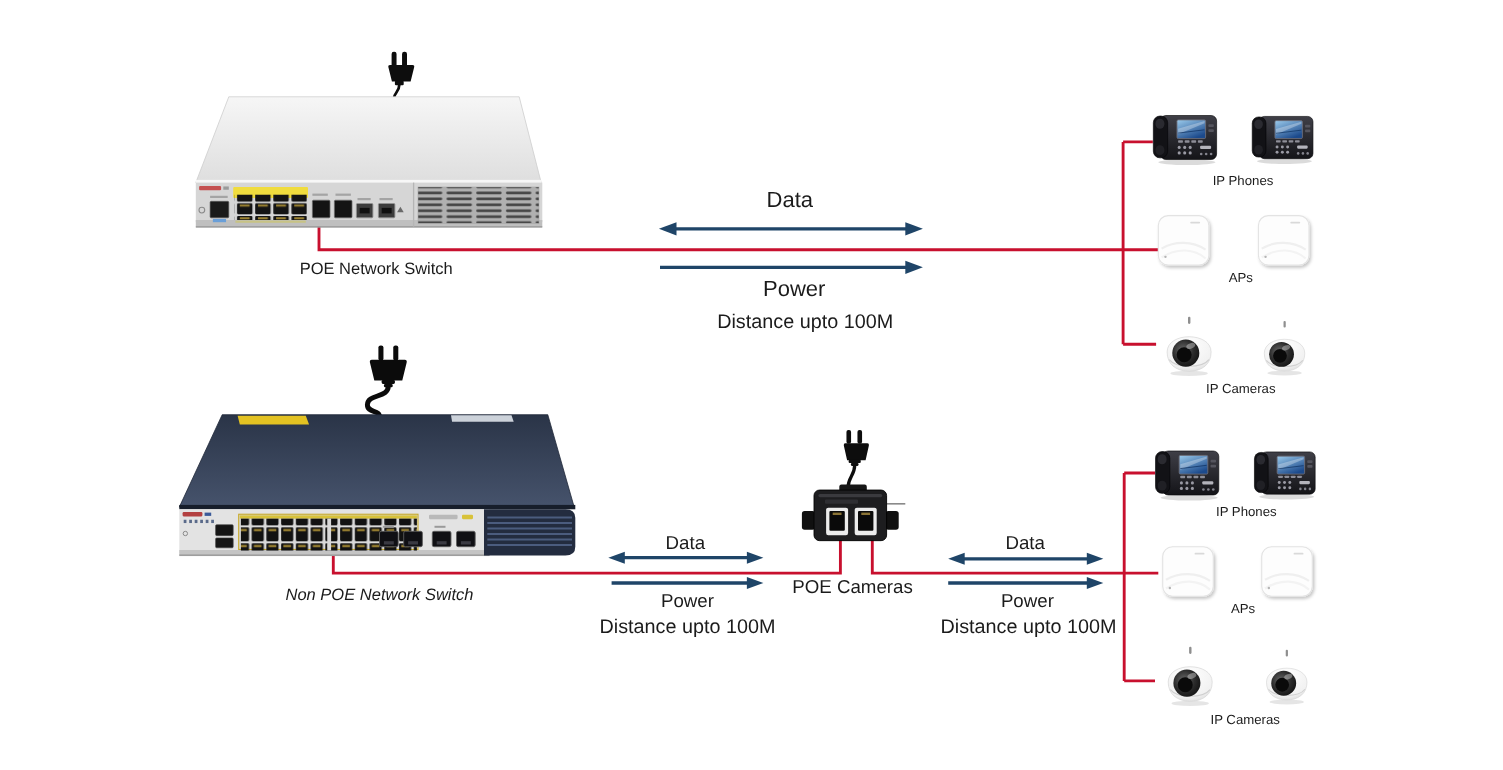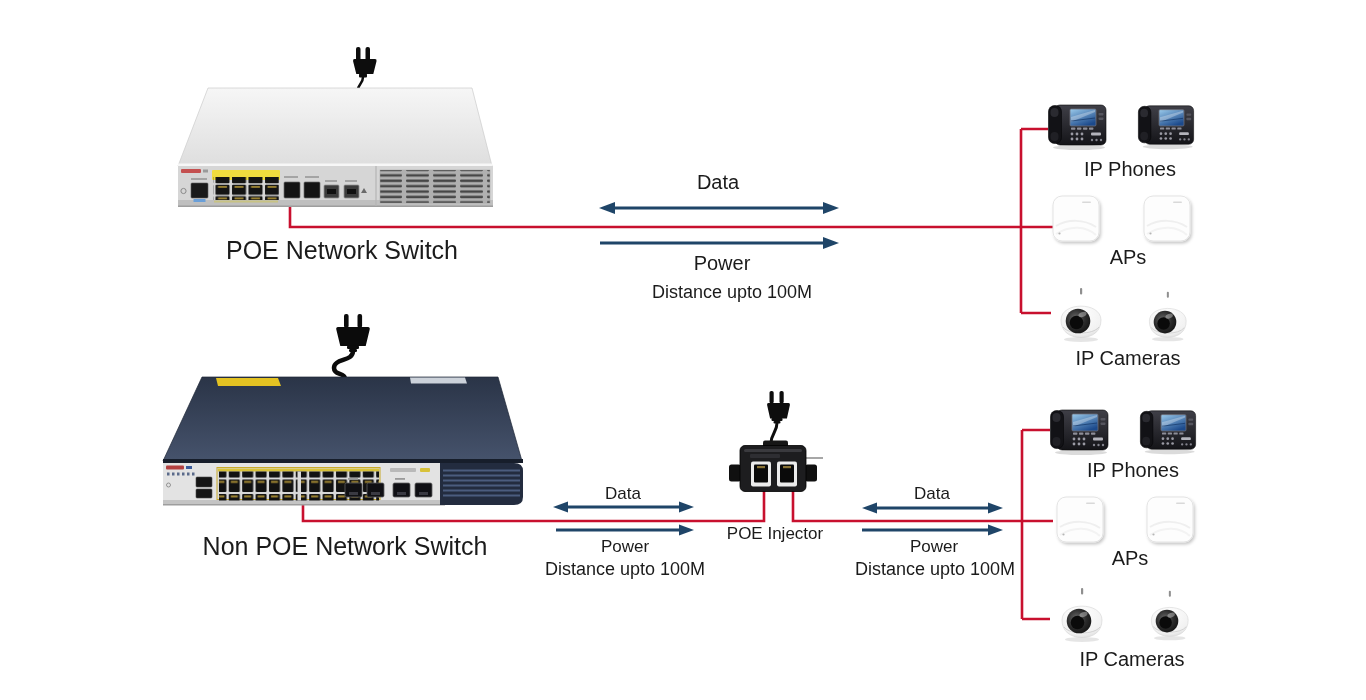--- a/index.html
+++ b/index.html
@@ -5,23 +5,23 @@
   html,body{margin:0;padding:0;background:#fff;}
   #stage{
     position:relative;width:1366px;height:700px;background:#ffffff;
     font-family:"Liberation Sans",sans-serif;overflow:hidden;
   }
   #gfx{position:absolute;left:0;top:0;}
   .lbl{
     position:absolute;transform:translateX(-50%);
     color:#1b1b1b;white-space:nowrap;line-height:1.15;text-align:center;
   }
-  .fs21{font-size:25px;}
+  .fs21{font-size:15px;}
   .fs20{font-size:20px;}
-  .fs18{font-size:20px;}
+  .fs18{font-size:12px;}
   .fs17{font-size:17px;}
   .fs15{font-size:18px;}
 </style>
 </head>
 <body>
 
 <div id="stage">
 
 <svg id="gfx" width="1366" height="700" viewBox="0 0 1366 700">
   <defs>
@@ -311,25 +311,25 @@
 </svg>
 
 <div class="lbl fs21" style="left:342px;top:236px;">POE Network Switch</div>
 <div class="lbl fs20" style="left:718px;top:171px;">Data</div>
 <div class="lbl fs20" style="left:722px;top:252px;">Power</div>
 <div class="lbl fs15" style="left:732px;top:282px;">Distance upto 100M</div>
 <div class="lbl fs18" style="left:1130px;top:158px;">IP Phones</div>
 <div class="lbl fs18" style="left:1128px;top:246px;">APs</div>
 <div class="lbl fs18" style="left:1128px;top:347px;">IP Cameras</div>
 
-<div class="lbl fs21" style="left:345px;top:532px;">Non POE Network Switch</div>
+<div class="lbl fs21" style="left:345px;top:532px;font-style:italic;">Non POE Network Switch</div>
 <div class="lbl fs17" style="left:623px;top:484px;">Data</div>
 <div class="lbl fs17" style="left:625px;top:537px;">Power</div>
 <div class="lbl fs15" style="left:625px;top:559px;">Distance upto 100M</div>
-<div class="lbl fs17" style="left:775px;top:524px;">POE Injector</div>
+<div class="lbl fs17" style="left:775px;top:524px;">POE Cameras</div>
 <div class="lbl fs17" style="left:932px;top:484px;">Data</div>
 <div class="lbl fs17" style="left:934px;top:537px;">Power</div>
 <div class="lbl fs15" style="left:935px;top:559px;">Distance upto 100M</div>
 <div class="lbl fs18" style="left:1133px;top:459px;">IP Phones</div>
 <div class="lbl fs18" style="left:1130px;top:547px;">APs</div>
 <div class="lbl fs18" style="left:1132px;top:648px;">IP Cameras</div>
 
 </div>
 
 </body></html>

